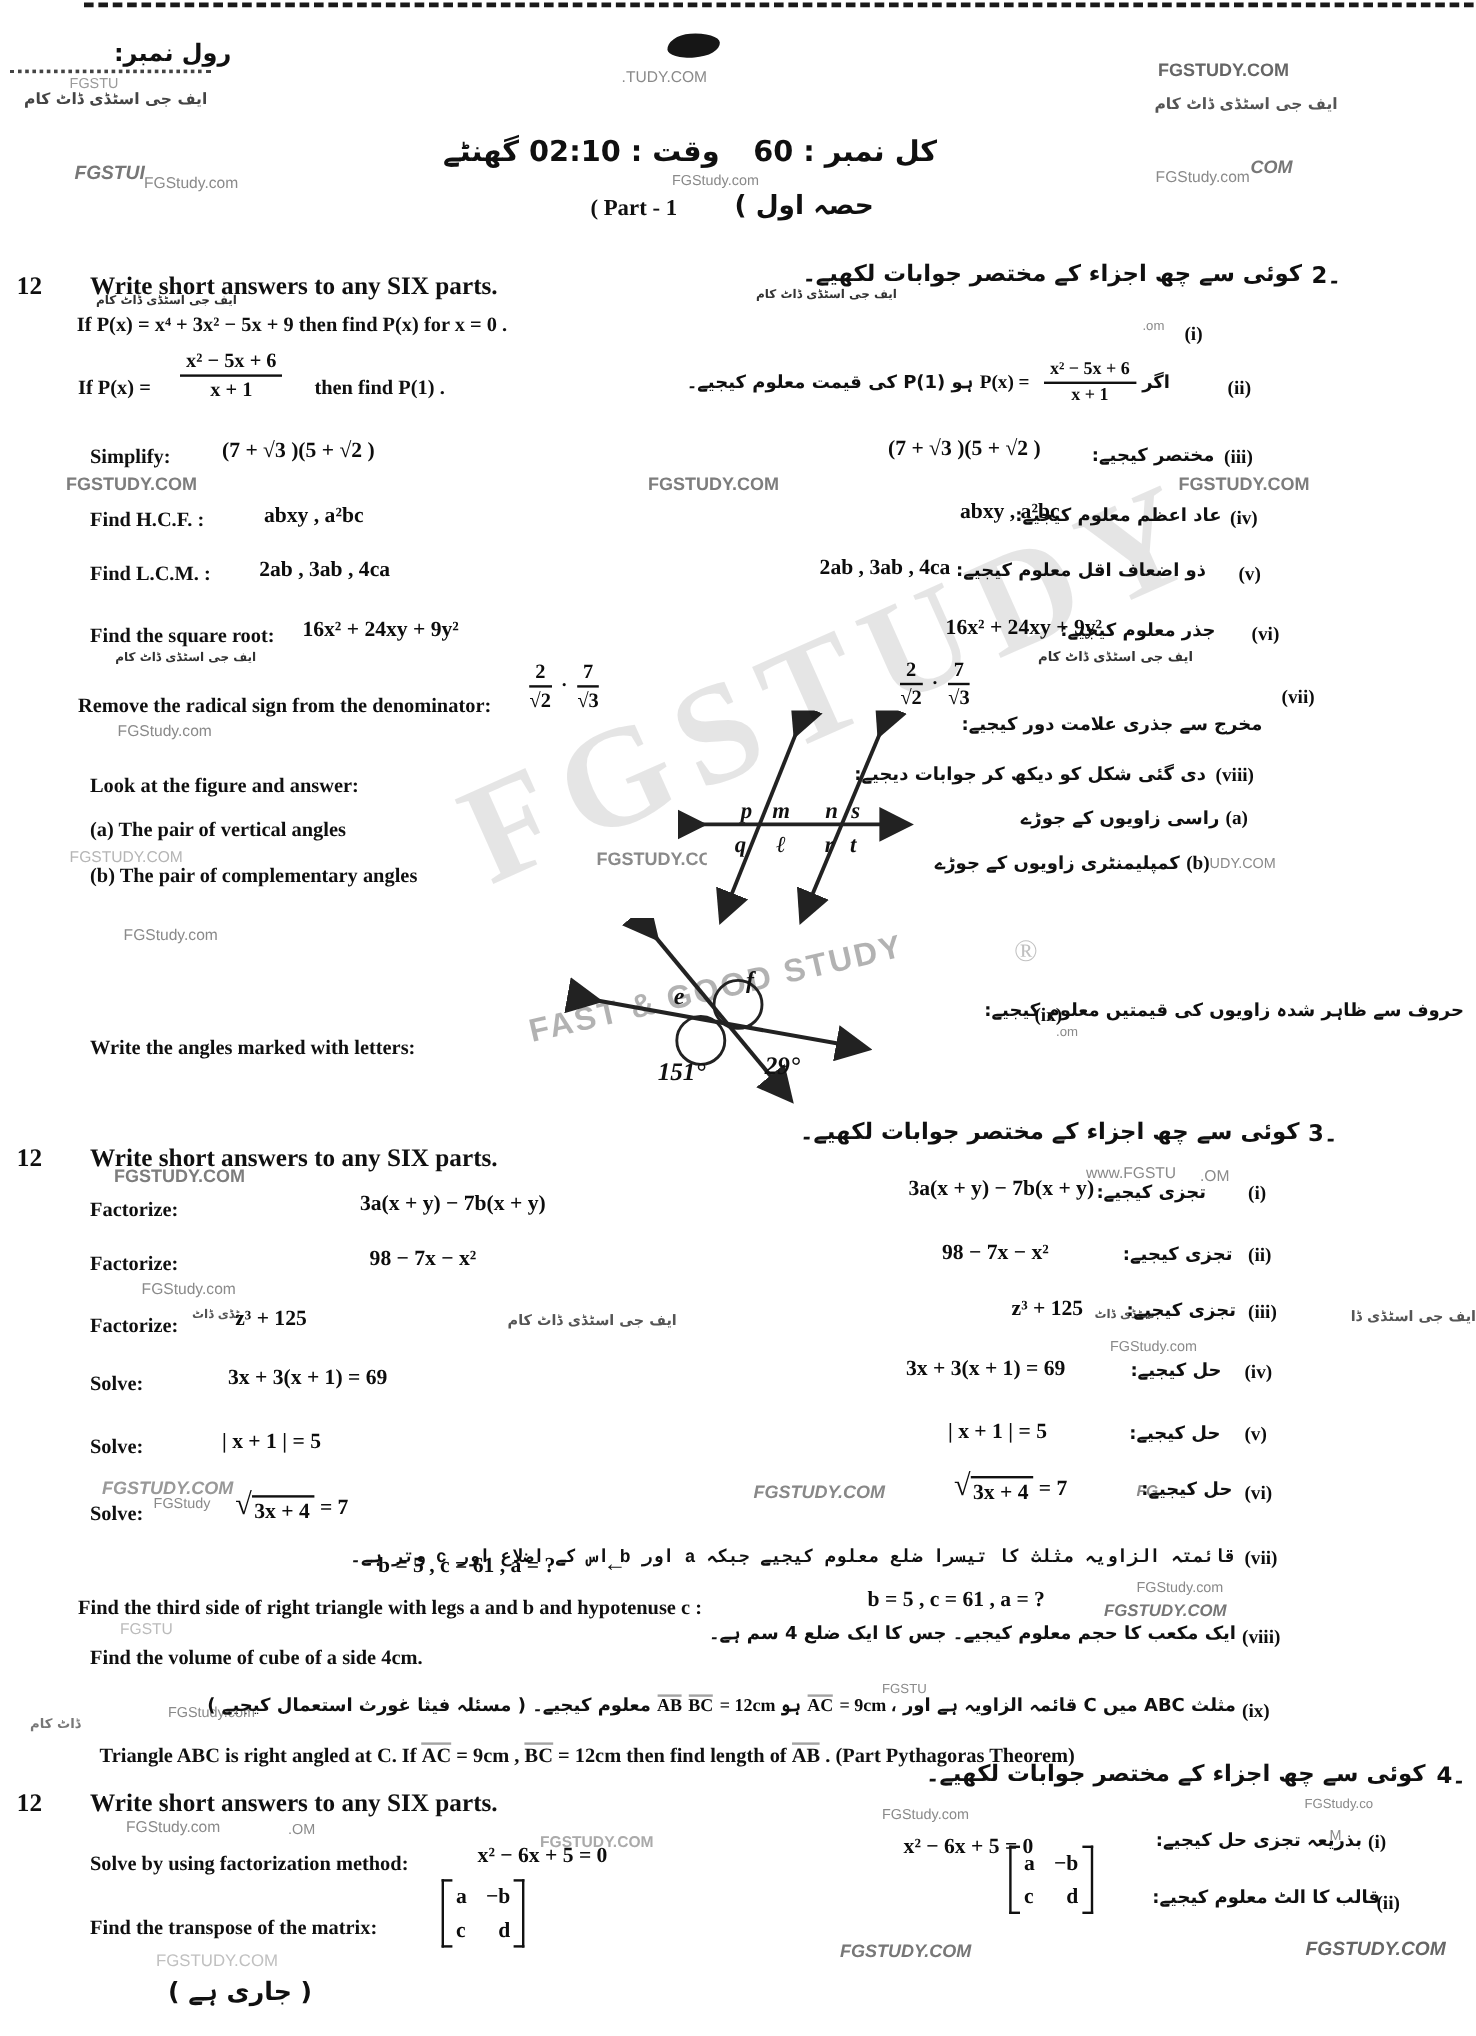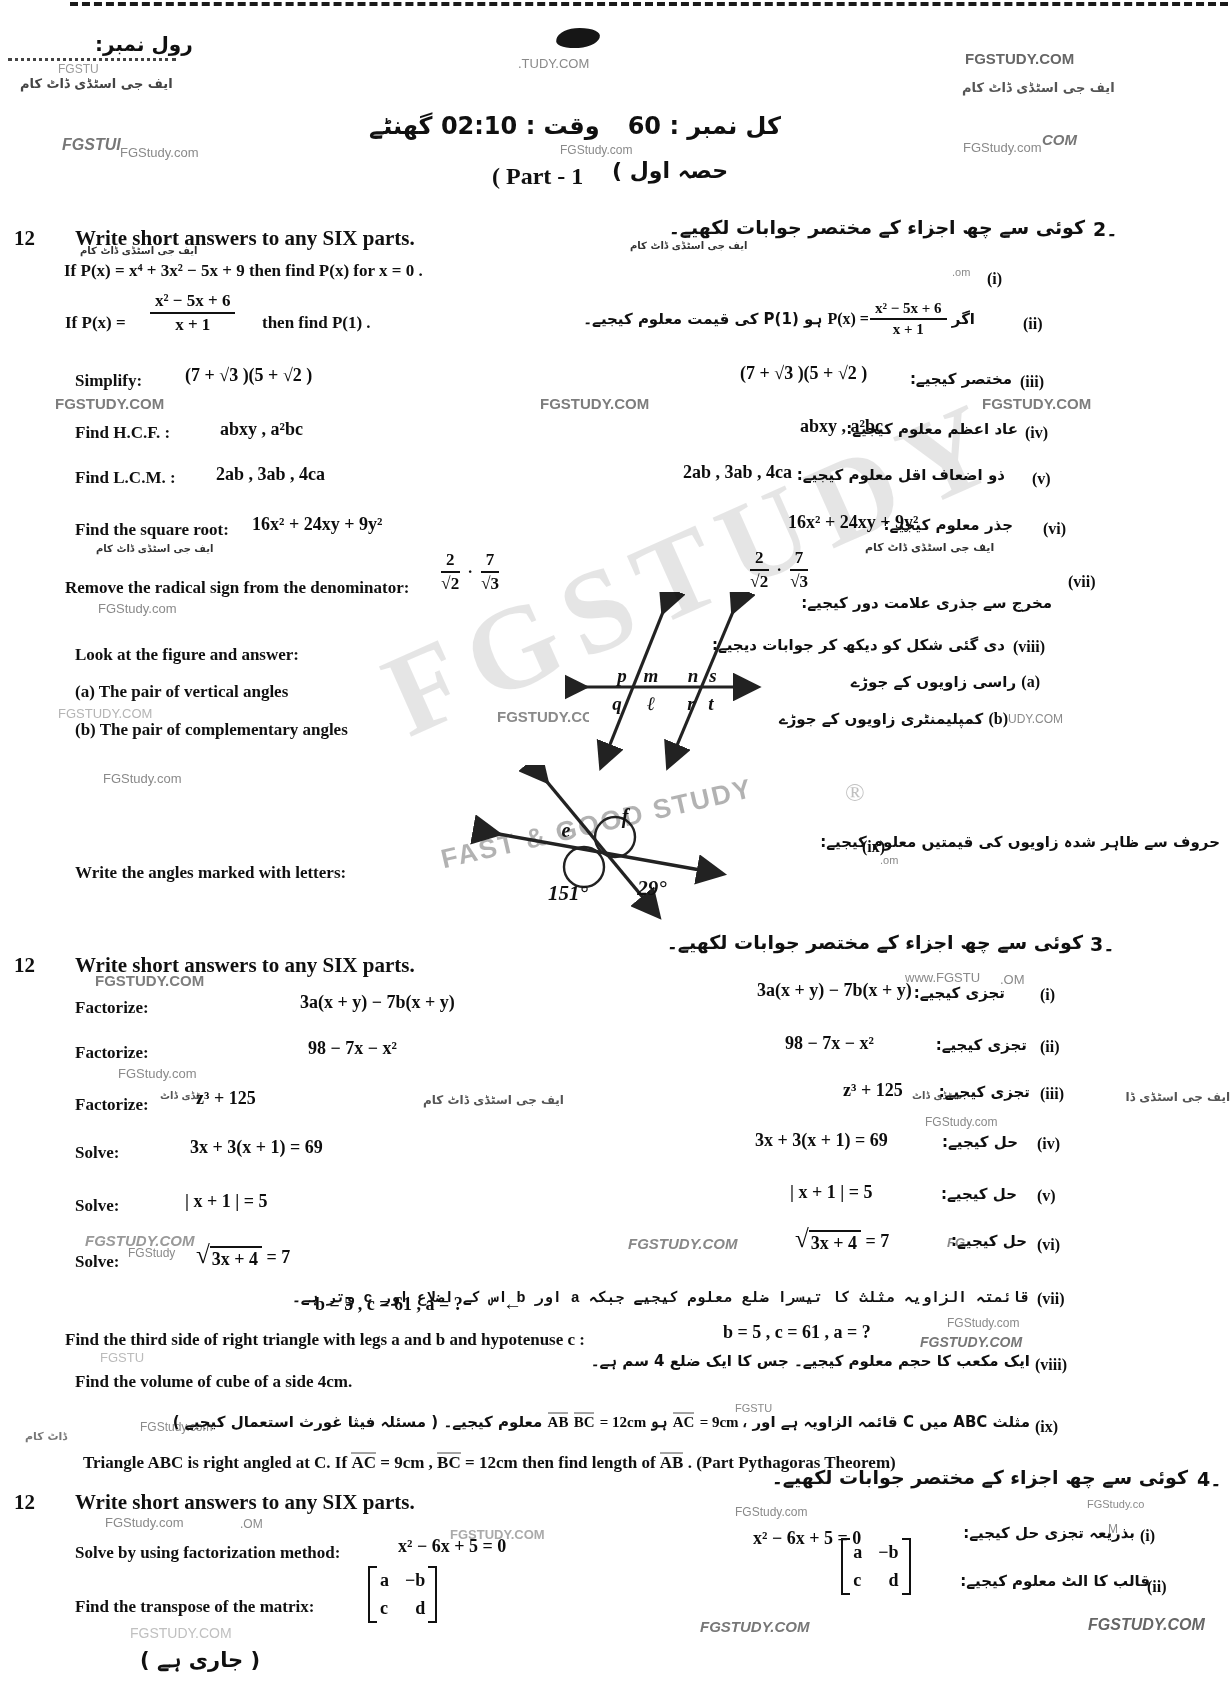--- a/index.html
+++ b/index.html
@@ -55,21 +55,21 @@
   <span class="abs wm wmi sz15" style="left:1042px;top:131px;color:#777;">COM</span>
 
   
   <div class="abs stamp" style="left:556px;top:28px;"></div>
   <span class="abs wm sz13" style="left:518px;top:56px;">.TUDY.COM</span>
   <div class="abs ur" style="left:415px;top:112px;width:320px;font-size:24px;display:flex;gap:28px;justify-content:center;">
     <span>کل نمبر : 60</span>
     <span>وقت : 02:10 گھنٹے</span>
   </div>
   <span class="abs wm sz12" style="left:560px;top:143px;">FGStudy.com</span>
-  <span class="abs en" style="left:492px;top:163px;font-size:24px;">( Part - 1</span>
+  <span class="abs en" style="left:492px;top:163px;font-size:19px;">( Part - 1</span>
   <span class="abs ur" style="left:612px;top:158px;font-size:22px;">حصہ اول )</span>
 
   
   <span class="abs en h1" style="left:14px;top:226px;">12</span>
   <span class="abs en h1" style="left:75px;top:226px;">Write short answers to any SIX parts.</span>
   <span class="abs ur uhead" style="right:145px;top:216px;">کوئی سے چھ اجزاء کے مختصر جوابات لکھیے۔</span>
   <span class="abs ur uhead" style="left:1093px;top:218px;">۔2</span>
 
   
   <span class="abs ur sz10" style="left:80px;top:245px;color:#333;">ایف جی اسٹڈی ڈاٹ کام</span>
@@ -80,21 +80,21 @@
 
   
   <span class="abs en lbl" style="left:65px;top:313px;">If P(x) =</span>
   <span class="abs mx frac" style="left:150px;top:291px;font-size:17px;">
     <span class="fn">x² − 5x + 6</span>
     <span class="fd">x + 1</span>
   </span>
   <span class="abs en lbl" style="left:262px;top:313px;">then find  P(1) .</span>
   <div class="abs ur urow" style="right:255px;top:300px;">
     <span>اگر</span>
-    <span dir="ltr" style="display:inline-flex;align-items:center;gap:1px;">
+    <span dir="ltr" style="display:inline-flex;align-items:center;gap:12px;">
       <span class="mx" style="font-size:16px;">P(x) =</span>
       <span class="mx frac" style="font-size:15px;">
         <span class="fn">x² − 5x + 6</span>
         <span class="fd">x + 1</span>
       </span>
     </span>
     <span>ہو P(1) کی قیمت معلوم کیجیے۔</span>
   </div>
   <span class="abs rn" style="left:1023px;top:315px;">(ii)</span>
 

